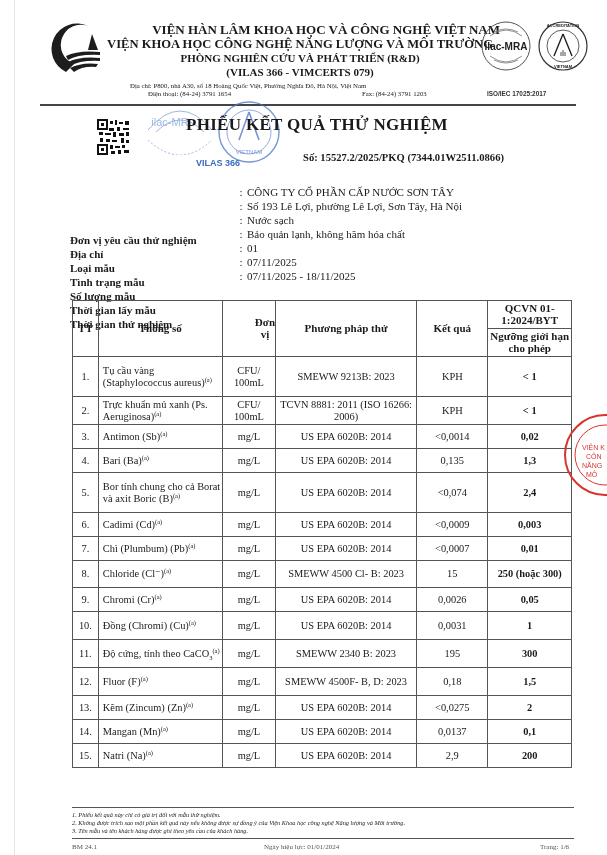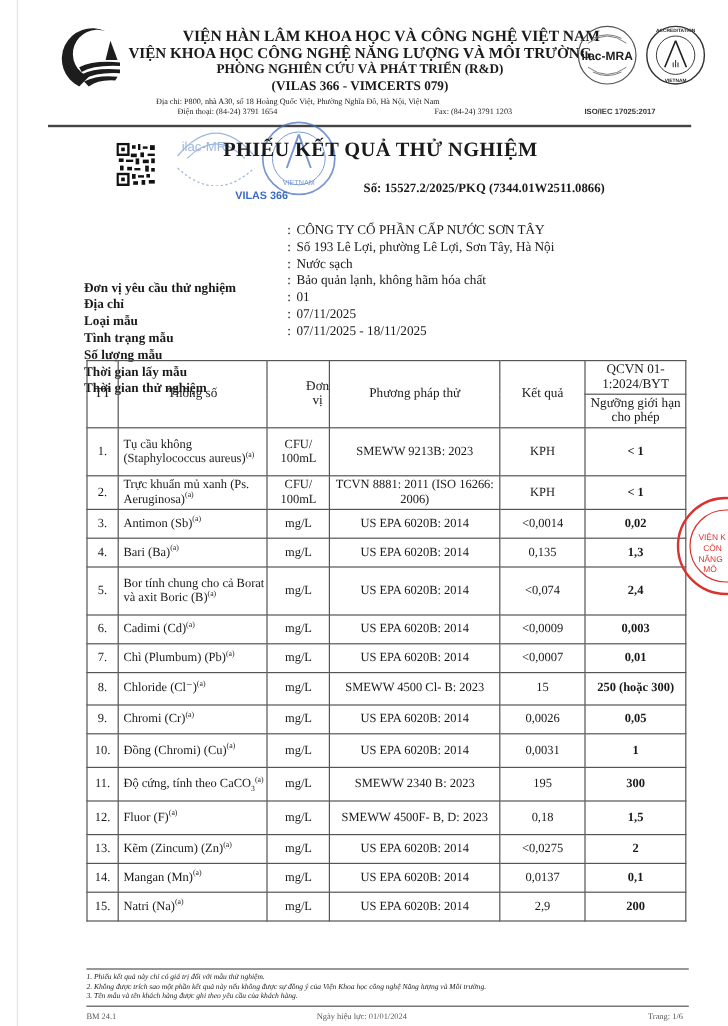--- a/index.html
+++ b/index.html
@@ -37,21 +37,21 @@
   
   .info { left: 70px; top: 185px; width: 500px; }
   .info-row { display: flex; height: 14px; font-size: 11px; line-height: 14px; }
   .info-label { width: 165px; font-weight: bold; margin-top: 48px; }
   .info-colon { width: 12px; text-align: center; }
   .info-value { flex: 1; white-space: nowrap; }
 
   
   table.results { position: absolute; left: 72px; top: 300px; border-collapse: collapse; width: 500px; font-size: 10.4px; }
   table.results td, table.results th { border: 1px solid #555; text-align: center; vertical-align: middle; line-height: 11.5px; }
-  table.results th { font-weight: normal; font-size: 11px; }
+  table.results th { font-weight: bold; font-size: 11px; }
   .c-tt { width: 26px; }
   .c-param { width: 125px; text-align: left !important; padding-left: 4px; }
   .c-unit { width: 50px; padding-left: 32px; }
   .c-method { width: 143px; }
   .c-result { width: 72px; }
   .c-limit { width: 84px; font-weight: bold; }
   sup { font-size: 6.5px; vertical-align: super; line-height: 0; }
   sub { font-size: 6.5px; vertical-align: sub; line-height: 0; }
   .qcvn { padding: 2px 0; line-height: 12px; }
 
@@ -204,21 +204,21 @@
       <th class="c-result" rowspan="2">Kết quả</th>
       <th class="c-limit qcvn">QCVN 01-1:2024/BYT</th>
     </tr>
     <tr style="height:24px">
       <th class="c-limit qcvn">Ngưỡng giới hạn cho phép</th>
     </tr>
   </thead>
   <tbody>
     <tr style="height:40px">
       <td>1.</td>
-      <td class="c-param"><span>Tụ cầu không (Staphylococcus aureus)</span><sup>(a)</sup></td>
+      <td class="c-param"><span>Tụ cầu vàng (Staphylococcus aureus)</span><sup>(a)</sup></td>
       <td>CFU/ 100mL</td>
       <td>SMEWW 9213B: 2023</td>
       <td>KPH</td>
       <td class="c-limit">&lt; 1</td>
     </tr>
     <tr style="height:28px">
       <td>2.</td>
       <td class="c-param"><span>Trực khuẩn mủ xanh (Ps. Aeruginosa)</span><sup>(a)</sup></td>
       <td>CFU/ 100mL</td>
       <td>TCVN 8881: 2011 (ISO 16266: 2006)</td>

